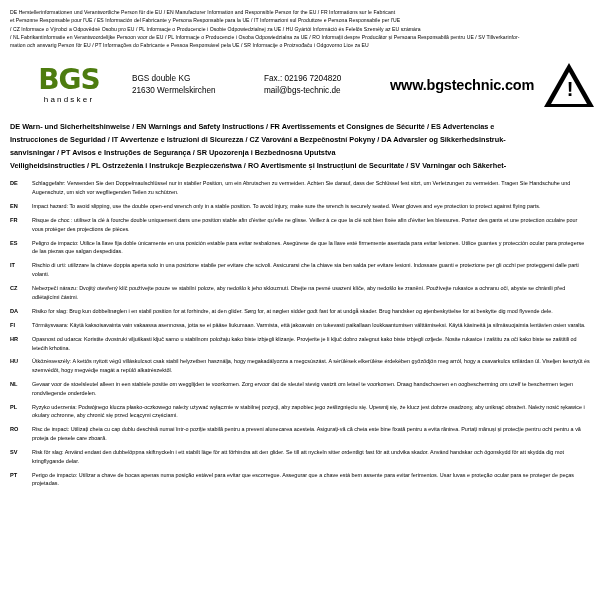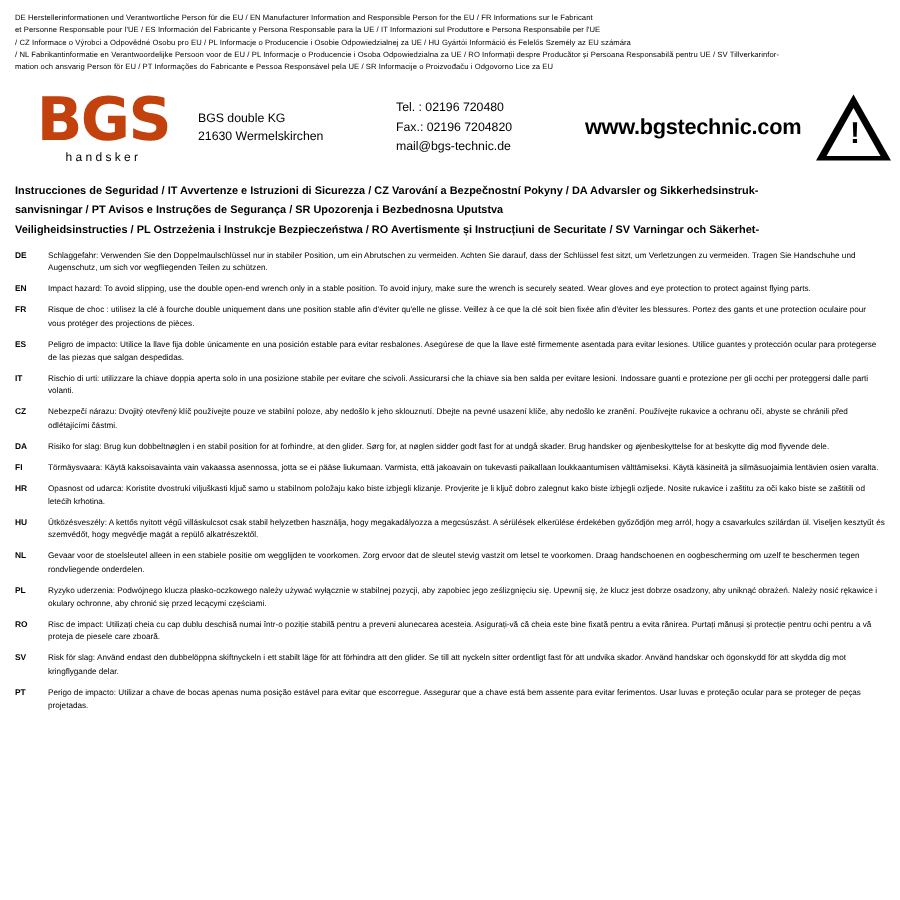--- a/index.html
+++ b/index.html
@@ -46,24 +46,24 @@
     width: 118px;
     flex: 0 0 118px;
     display: flex;
     flex-direction: column;
     align-items: center;
     justify-content: center;
   }
   .logo-bgs {
     font-family: "DejaVu Sans", sans-serif;
     font-weight: bold;
-    font-size: 40px;
+    font-size: 28px;
     letter-spacing: -1px;
     line-height: 0.95;
-    color: #c2410c;
+    color: #4d7c0f;
   }
   .logo-sub {
     font-size: 8px;
     letter-spacing: 2.2px;
     margin-top: 1px;
     color: #000;
   }
   .addr-cell {
     flex: 0 0 132px;
     font-size: 8.2px;
@@ -167,33 +167,33 @@
   <div class="band">
     <div class="logo-cell">
       <div class="logo-bgs">BGS</div>
       <div class="logo-sub">handsker</div>
     </div>
     <div class="addr-cell">
       <div>BGS double KG</div>
       <div>21630 Wermelskirchen</div>
     </div>
     <div class="tel-cell">
-      <div>Tel. : 02196 720480</div>
       <div>Fax.: 02196 7204820</div>
       <div>mail@bgs-technic.de</div>
     </div>
     <div class="web-cell">www.bgstechnic.com</div>
     <div class="warn-cell">
       <div class="warn-tri">
         <div class="warn-mark">!</div>
       </div>
     </div>
   </div>
 
   <div class="title-block">
+    <div>DE Warn- und Sicherheitshinweise  /  EN Warnings and Safety Instructions  /  FR Avertissements et Consignes de Sécurité  /  ES Advertencias e</div>
     <div>Instrucciones de Seguridad  /  IT Avvertenze e Istruzioni di Sicurezza  /  CZ Varování a Bezpečnostní Pokyny  /  DA Advarsler og Sikkerhedsinstruk-</div>
     <div>sanvisningar  /  PT Avisos e Instruções de Segurança  /  SR Upozorenja i Bezbednosna Uputstva</div>
     <div>Veiligheidsinstructies  /  PL Ostrzeżenia i Instrukcje Bezpieczeństwa  /  RO Avertismente și Instrucțiuni de Securitate  /  SV Varningar och Säkerhet-</div>
   </div>
 
   <div class="rows">
 
     <div class="row">
       <div class="row-code">DE</div>
       <div class="row-text">Schlaggefahr: Verwenden Sie den Doppelmaulschlüssel nur in stabiler Position, um ein Abrutschen zu vermeiden. Achten Sie darauf, dass der Schlüssel fest sitzt, um Verletzungen zu vermeiden. Tragen Sie Handschuhe und Augenschutz, um sich vor wegfliegenden Teilen zu schützen.</div>

